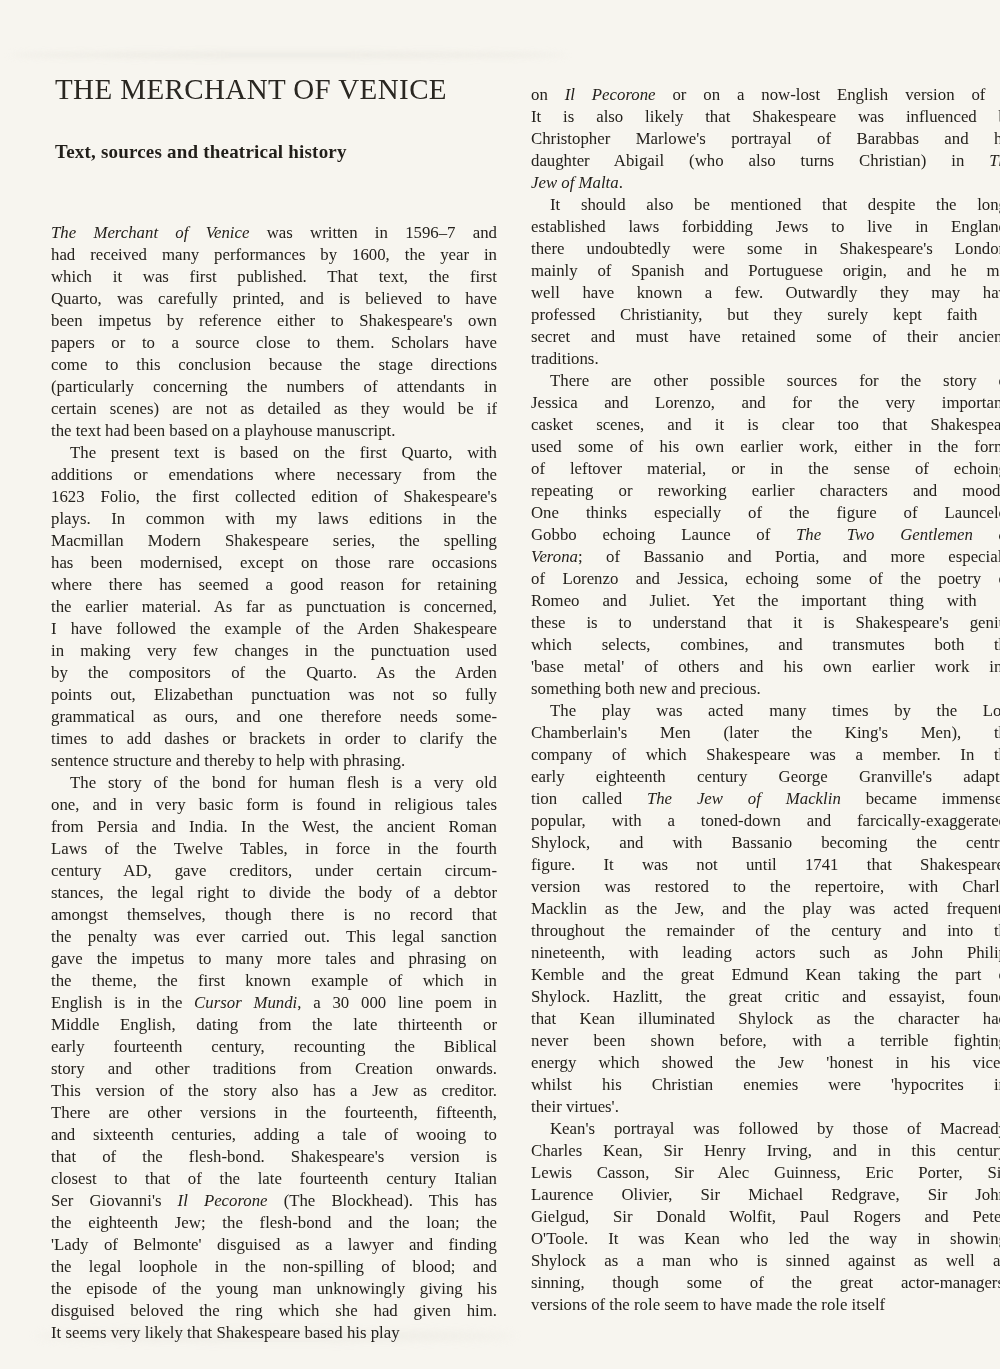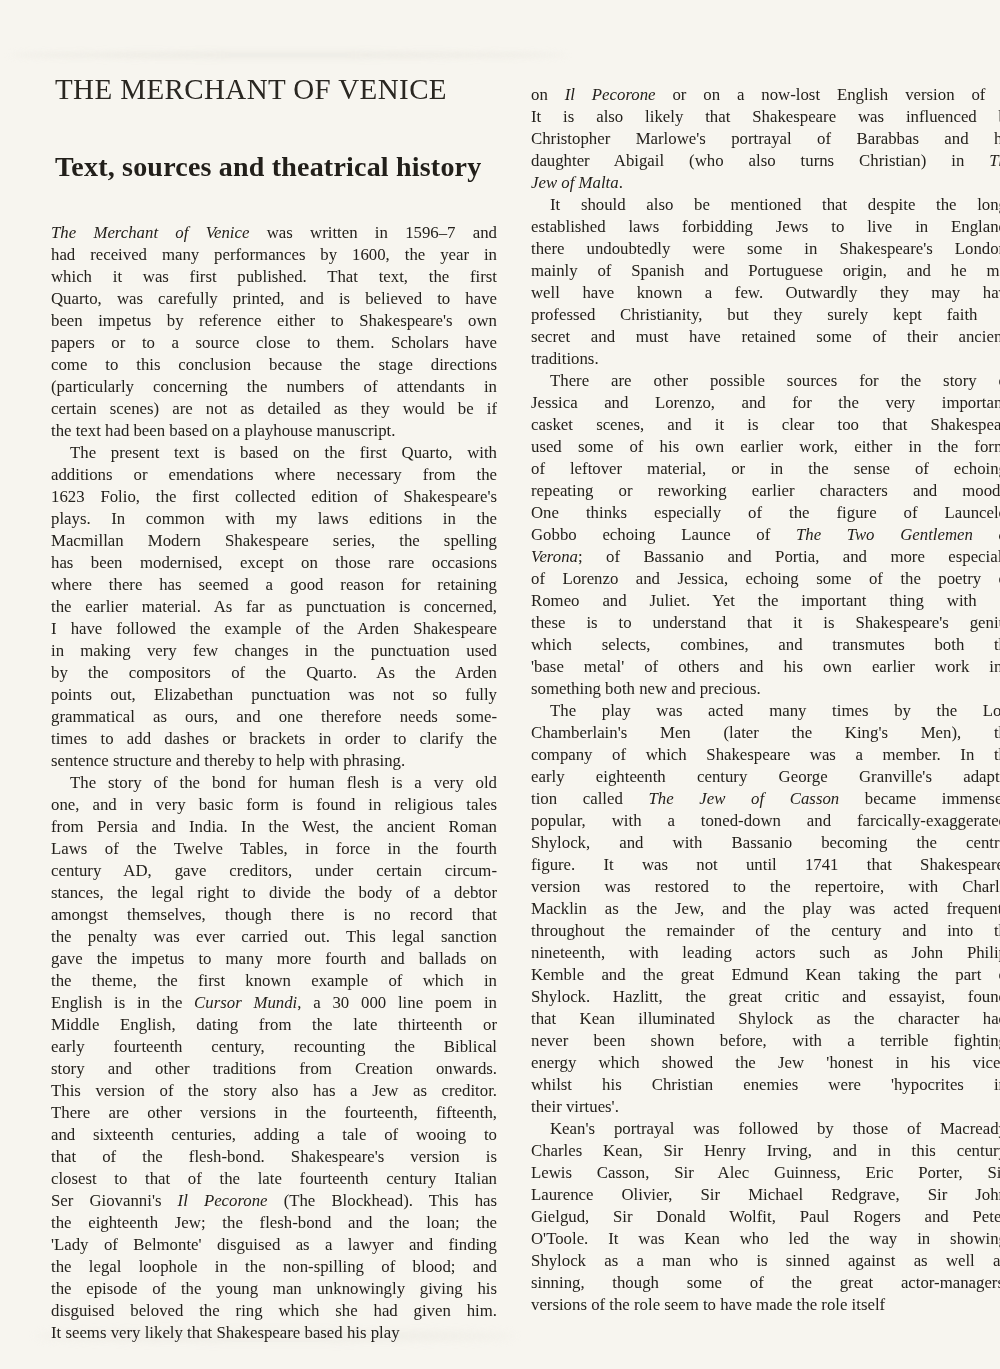--- a/index.html
+++ b/index.html
@@ -10,22 +10,22 @@
     font-family: "Liberation Serif", "DejaVu Serif", serif;
     overflow: hidden;
     position: relative;
   }
   .page-title {
     position: absolute; left: 55px; top: 73px;
     font-size: 29px; font-weight: 400; letter-spacing: 0.4px;
     color: #2a2721; margin: 0; white-space: nowrap;
   }
   .section-heading {
-    position: absolute; left: 55px; top: 151px;
-    font-size: 28px; font-weight: 700; letter-spacing: 0.2px;
+    position: absolute; left: 55px; top: 141px;
+    font-size: 19px; font-weight: 700; letter-spacing: 0.2px;
     color: #221f1a; margin: 0; white-space: nowrap;
   }
   .col { position: absolute; font-size: 16.8px; line-height: 22px; }
   .col-left  { left: 51px;  top: 186px; width: 446px; margin-top: 36px; }
   .col-right { left: 531px; top: 84px;  width: 476px; }
   .line {
     text-align: justify;
     text-align-last: justify;
     height: 22px; overflow: hidden;
     white-space: nowrap;
@@ -79,21 +79,21 @@
     </div>
     <div class="para indent">
       <div class="line">The story of the bond for human flesh is a very old</div>
       <div class="line">one, and in very basic form is found in religious tales</div>
       <div class="line">from Persia and India. In the West, the ancient Roman</div>
       <div class="line">Laws of the Twelve Tables, in force in the fourth</div>
       <div class="line">century AD, gave creditors, under certain circum-</div>
       <div class="line">stances, the legal right to divide the body of a debtor</div>
       <div class="line">amongst themselves, though there is no record that</div>
       <div class="line">the penalty was ever carried out. This legal sanction</div>
-      <div class="line">gave the impetus to many more fourth and ballads on</div>
+      <div class="line">gave the impetus to many more tales and phrasing on</div>
       <div class="line">the theme, the first known example of which in</div>
       <div class="line">English is in the <em>Cursor Mundi</em>, a 30 000 line poem in</div>
       <div class="line">Middle English, dating from the late thirteenth or</div>
       <div class="line">early fourteenth century, recounting the Biblical</div>
       <div class="line">story and other traditions from Creation onwards.</div>
       <div class="line">This version of the story also has a Jew as creditor.</div>
       <div class="line">There are other versions in the fourteenth, fifteenth,</div>
       <div class="line">and sixteenth centuries, adding a tale of wooing to</div>
       <div class="line">that of the flesh-bond. Shakespeare's version is</div>
       <div class="line">closest to that of the late fourteenth century Italian</div>
@@ -139,21 +139,21 @@
       <div class="line">these is to understand that it is Shakespeare's geniu</div>
       <div class="line">which selects, combines, and transmutes both th</div>
       <div class="line">'base metal' of others and his own earlier work int</div>
       <div class="line final">something both new and precious.</div>
     </div>
     <div class="para indent">
       <div class="line">The play was acted many times by the Lor</div>
       <div class="line">Chamberlain's Men (later the King's Men), th</div>
       <div class="line">company of which Shakespeare was a member. In th</div>
       <div class="line">early eighteenth century George Granville's adapta</div>
-      <div class="line">tion called <em>The Jew of Casson</em> became immensel</div>
+      <div class="line">tion called <em>The Jew of Macklin</em> became immensel</div>
       <div class="line">popular, with a toned-down and farcically-exaggerated</div>
       <div class="line">Shylock, and with Bassanio becoming the centra</div>
       <div class="line">figure. It was not until 1741 that Shakespeare'</div>
       <div class="line">version was restored to the repertoire, with Charle</div>
       <div class="line">Macklin as the Jew, and the play was acted frequentl</div>
       <div class="line">throughout the remainder of the century and into th</div>
       <div class="line">nineteenth, with leading actors such as John Philip</div>
       <div class="line">Kemble and the great Edmund Kean taking the part o</div>
       <div class="line">Shylock. Hazlitt, the great critic and essayist, found</div>
       <div class="line">that Kean illuminated Shylock as the character had</div>

